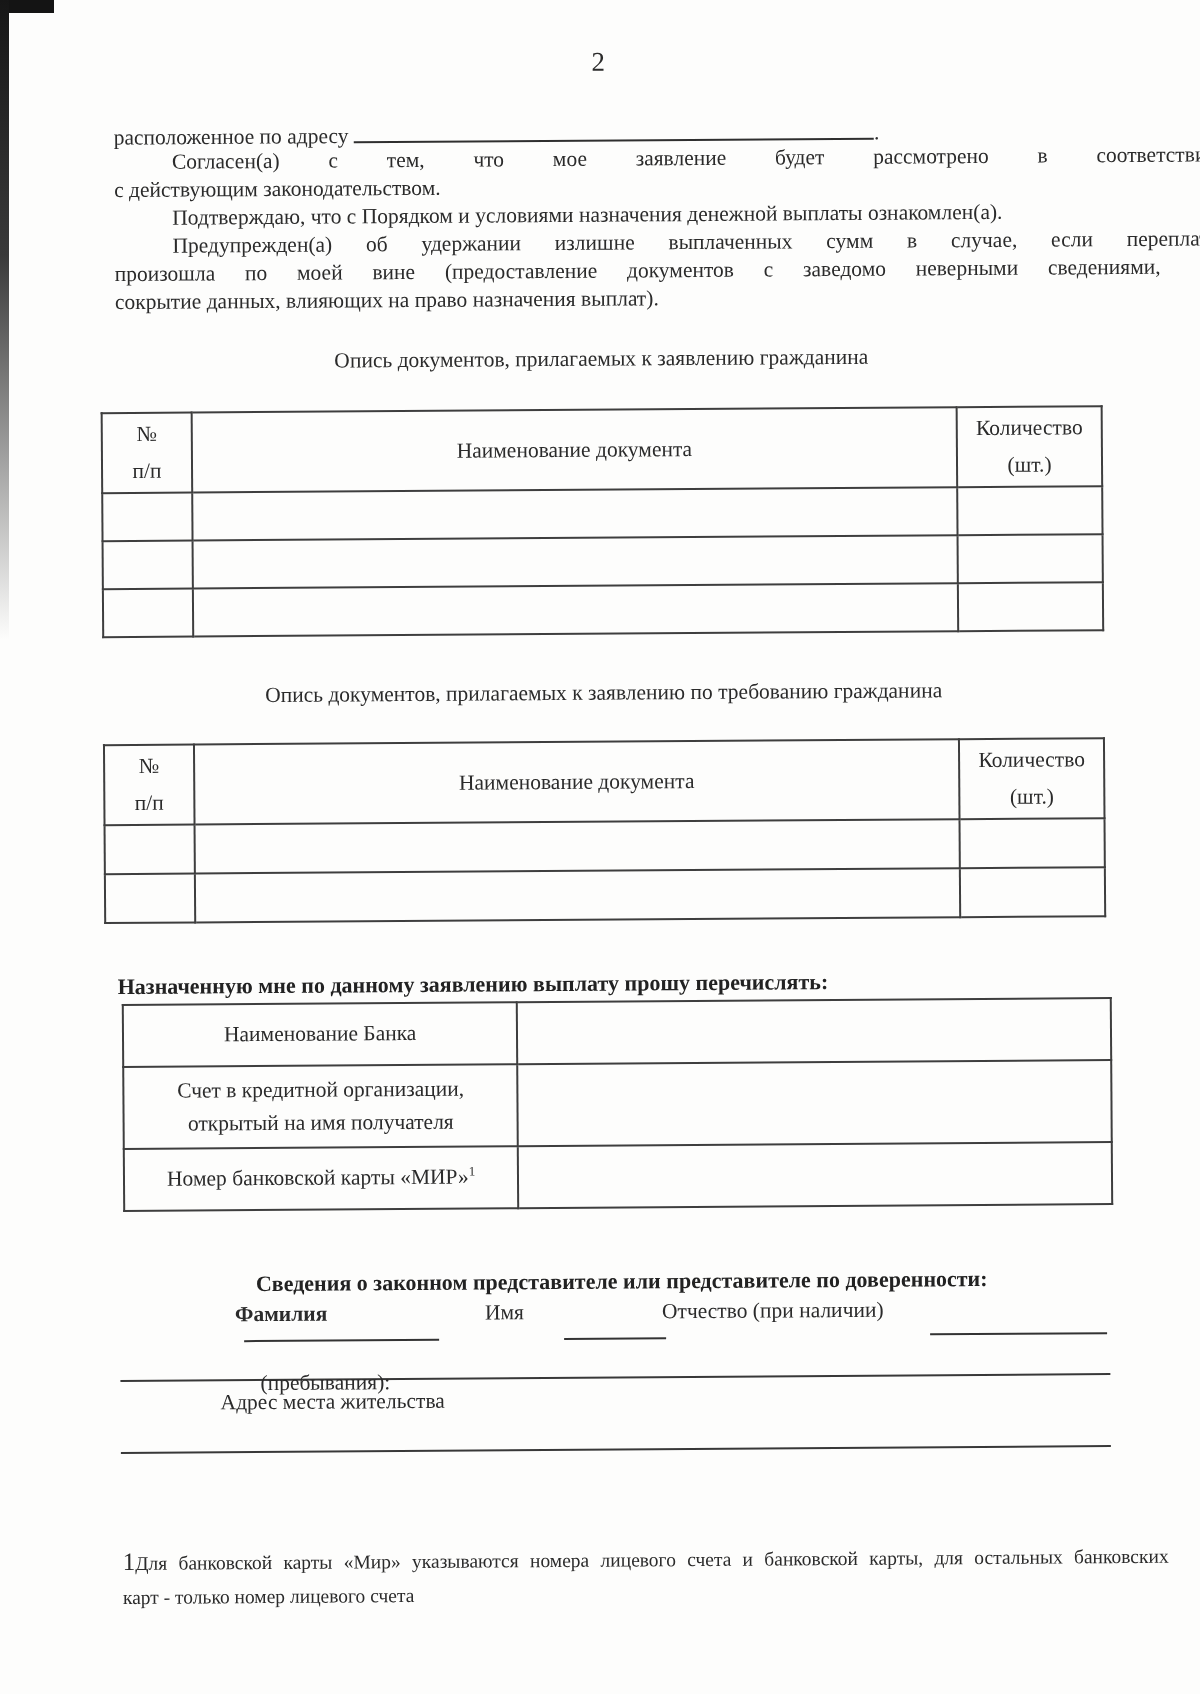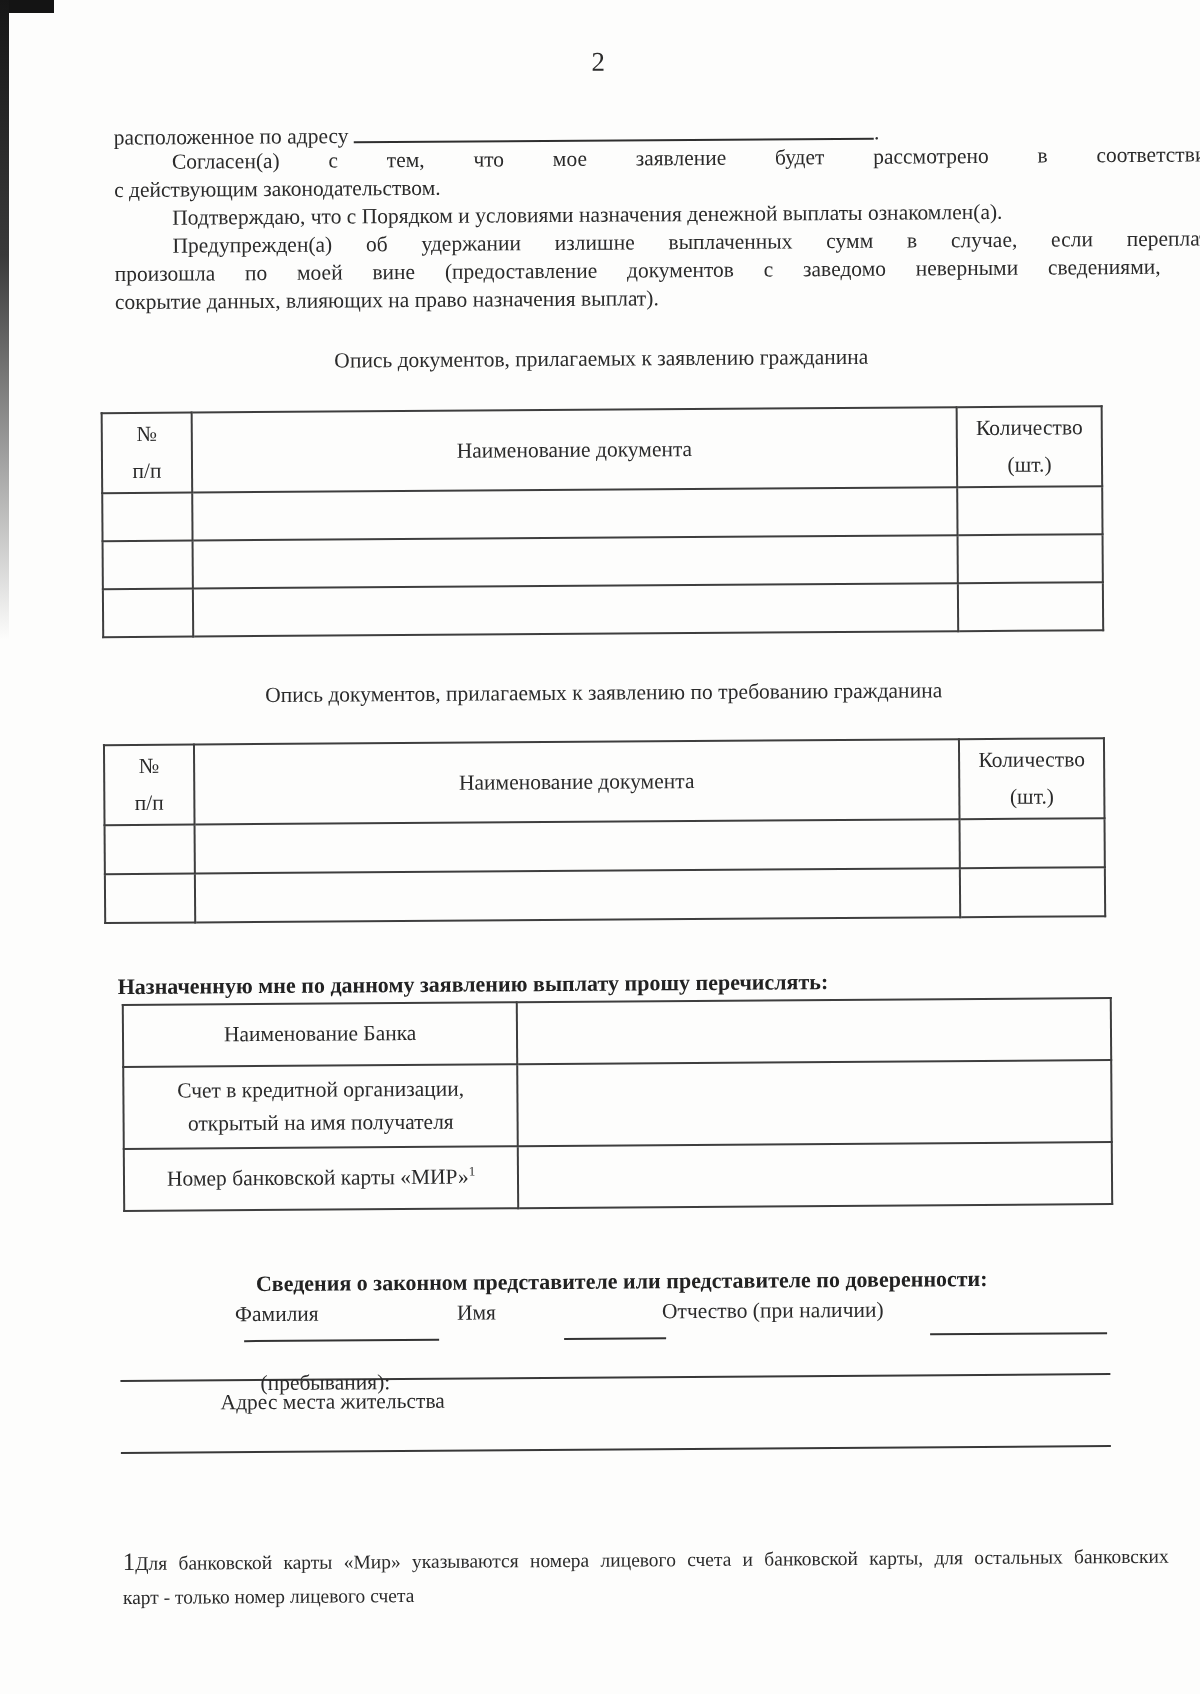--- a/index.html
+++ b/index.html
@@ -141,22 +141,22 @@
         <td class="fill"></td>
       </tr>
       <tr style="height:62px;">
         <td><span>Номер банковской карты «МИР»</span><sup class="fn">1</sup></td>
         <td class="fill"></td>
       </tr>
     </tbody>
       </table>
 
     <div class="abs bold-head" style="left:115px;top:1272px;width:1000px;text-align:center;">Сведения о законном представителе или представителе по доверенности:</div>
-    <div class="abs field-label" style="left:228px;top:1303px;">Фамилия</div>
-    <div class="abs field-label" style="left:450px;top:1303px;text-align:center;">Имя</div>
+    <div class="abs field-label" style="left:228px;top:1303px;font-weight:bold;">Фамилия</div>
+    <div class="abs field-label" style="left:478px;top:1303px;text-align:center;">Имя</div>
     <div class="abs field-label" style="left:655px;top:1303px;">Отчество (при наличии)</div>
     <div class="abs u-line" style="left:237px;top:1341px;width:195px;"></div>
     <div class="abs u-line" style="left:557px;top:1341px;width:102px;"></div>
     <div class="abs u-line" style="left:923px;top:1339px;width:177px;"></div>
 
     <div class="abs w-line" style="left:113px;top:1380px;width:990px;"></div>
     <div class="abs addr" style="left:213px;top:1391px;">Адрес места жительства</div>
     <div class="abs addr" style="left:253px;top:1372px;">(пребывания):</div>
     <div class="abs w-line" style="left:113px;top:1452px;width:990px;"></div>
 

